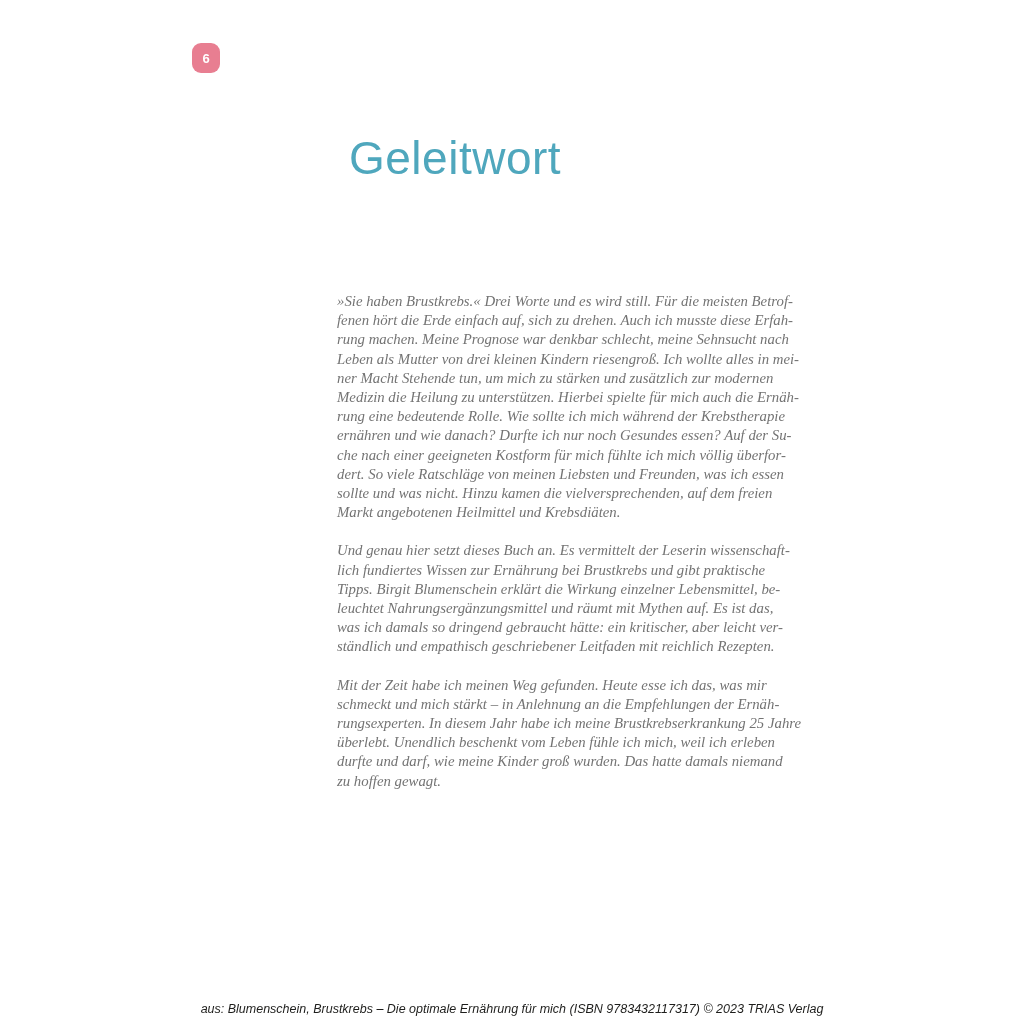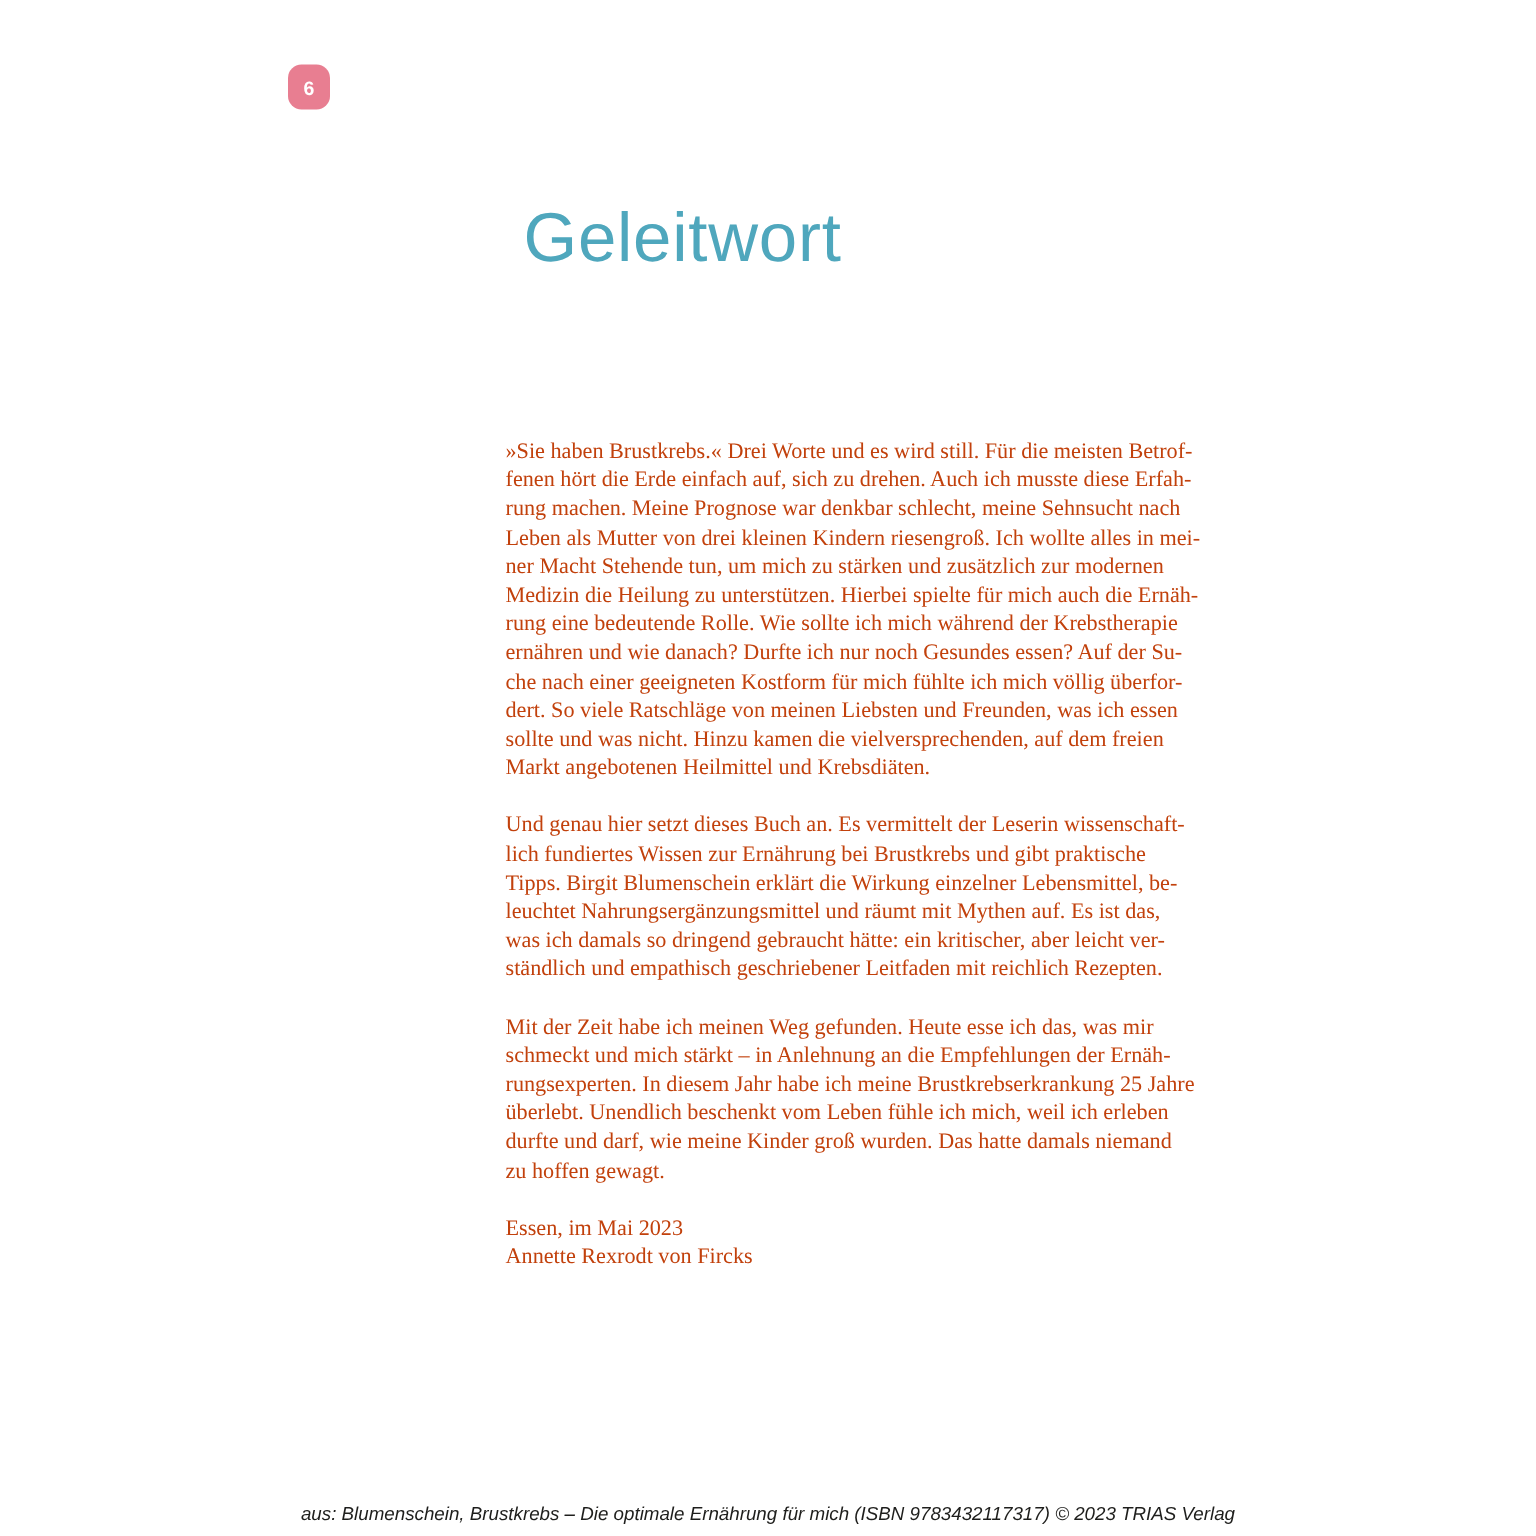--- a/index.html
+++ b/index.html
@@ -41,22 +41,23 @@
   .content{
     position:absolute;
     left:337px;
     top:292px;
     width:500px;
   }
   .content p{
     margin:0 0 19px 0;
     font-size:14.8px;
     line-height:19.2px;
-    color:#c2410c;
+    color:#737373;
     white-space:pre;
+    font-style:italic;
   }
   .footer-credit{
     position:absolute;
     left:0;
     top:1002px;
     width:1024px;
     text-align:center;
     font-family:"Liberation Sans",sans-serif;
     font-size:12.5px;
     color:#1e1e1c;
@@ -90,19 +91,17 @@
 Tipps. Birgit Blumenschein erklärt die Wirkung einzelner Lebensmittel, be-
 leuchtet Nahrungsergänzungsmittel und räumt mit Mythen auf. Es ist das,
 was ich damals so dringend gebraucht hätte: ein kritischer, aber leicht ver-
 ständlich und empathisch geschriebener Leitfaden mit reichlich Rezepten.</p>
     <p>Mit der Zeit habe ich meinen Weg gefunden. Heute esse ich das, was mir
 schmeckt und mich stärkt – in Anlehnung an die Empfehlungen der Ernäh-
 rungsexperten. In diesem Jahr habe ich meine Brustkrebserkrankung 25 Jahre
 überlebt. Unendlich beschenkt vom Leben fühle ich mich, weil ich erleben
 durfte und darf, wie meine Kinder groß wurden. Das hatte damals niemand
 zu hoffen gewagt.</p>
-    <p>Essen, im Mai 2023
-Annette Rexrodt von Fircks</p>
   </div>
 
   <div class="footer-credit">aus: Blumenschein, Brustkrebs – Die optimale Ernährung für mich (ISBN 9783432117317) © 2023 TRIAS Verlag</div>
 
 </div>
 
 </body></html>

